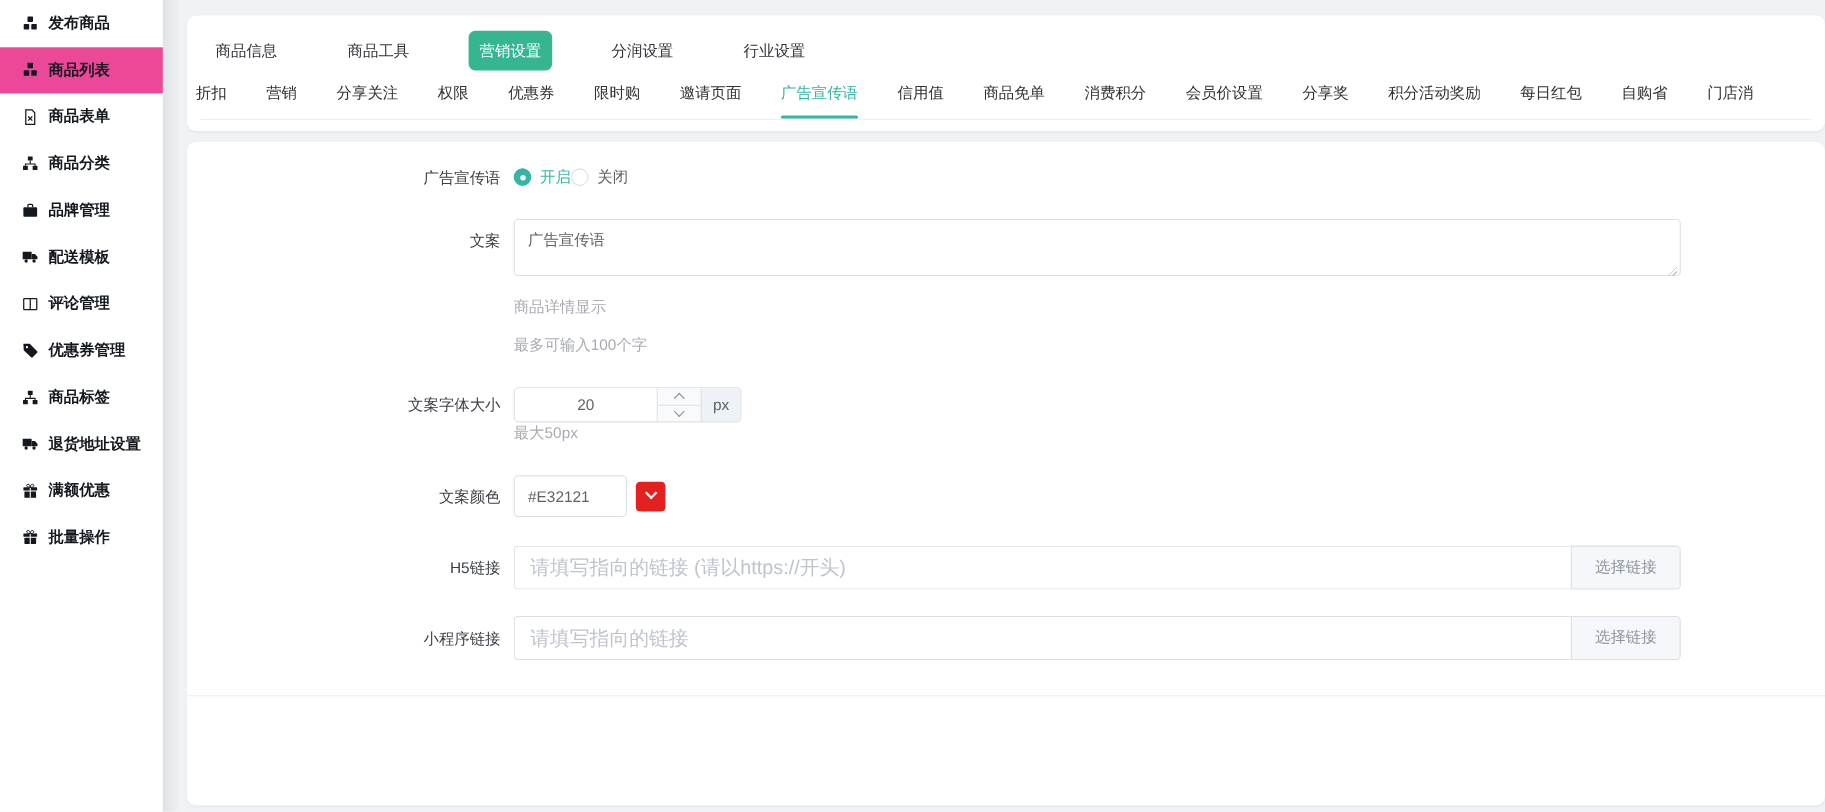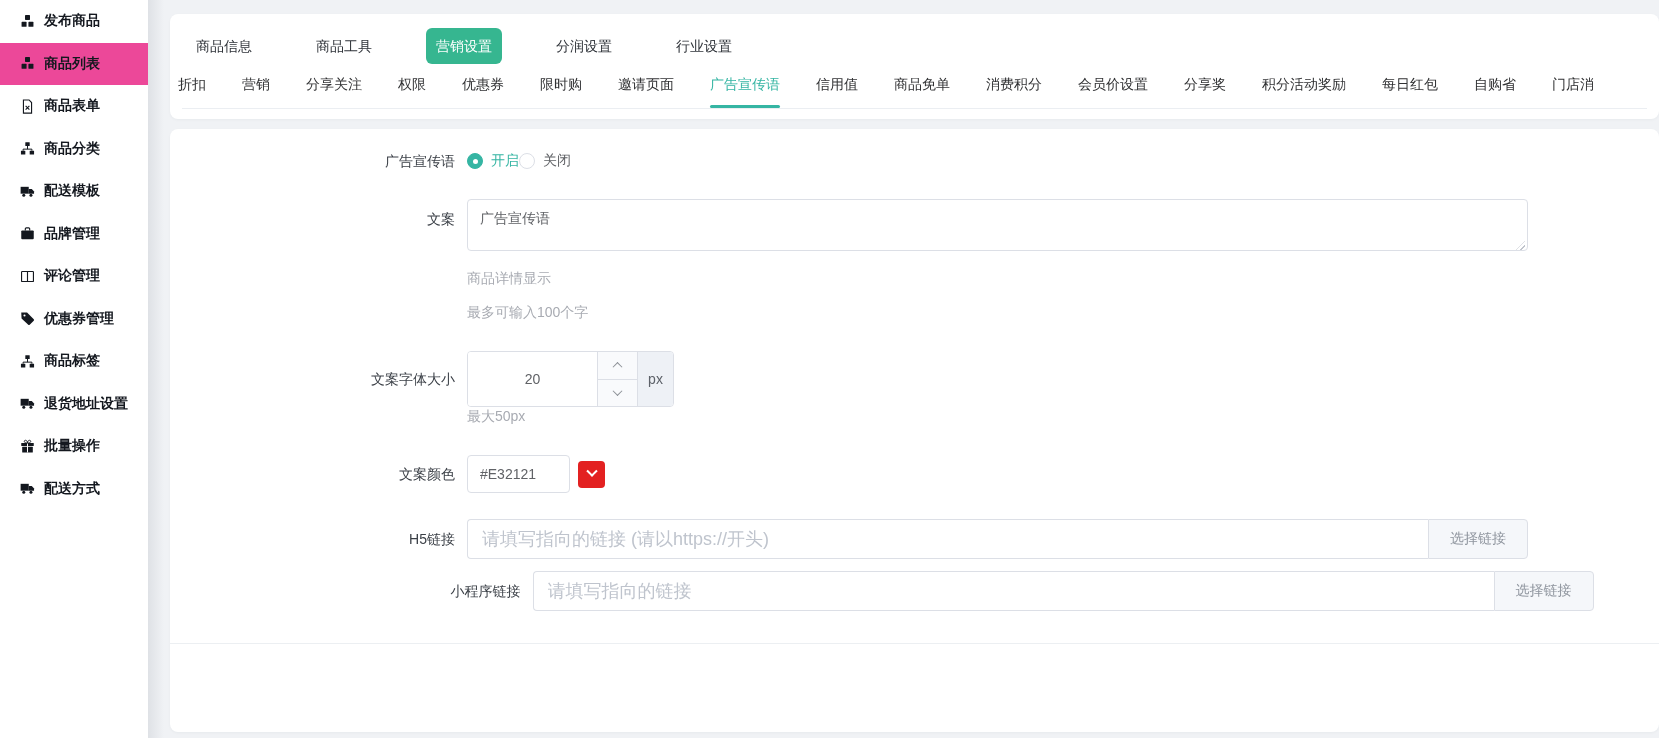--- a/index.html
+++ b/index.html
@@ -80,21 +80,21 @@
     padding:8px 12px;font-size:14px;color:var(--txt2);resize:none;outline:none;
     font-family:"Liberation Sans","DejaVu Sans",sans-serif;line-height:20px;background:#fff;
   }
   .resize-grip{
     position:absolute;right:3px;bottom:5px;width:9px;height:9px;pointer-events:none;
     background:repeating-linear-gradient(135deg,transparent 0 2px,#c0c4cc 2px 3.4px);
     clip-path:polygon(100% 0,100% 100%,0 100%);
   }
   
   .row-fontsize{margin-top:30px;}
-  .num-group{display:flex;height:56px;border:1px solid var(--border);border-radius:4px;overflow:hidden;background:#fff;}
+  .num-group{display:flex;height:32px;border:1px solid var(--border);border-radius:4px;overflow:hidden;background:#fff;}
   .num-input{
     width:129px;border:none;text-align:center;font-size:14px;color:var(--txt2);outline:none;
     font-family:"Liberation Sans","DejaVu Sans",sans-serif;
   }
   .stepper{width:40px;display:flex;flex-direction:column;border-left:1px solid var(--border);}
   .step-btn{flex:1;display:flex;align-items:center;justify-content:center;background:#f9fafc;cursor:pointer;}
   .step-btn.up{border-bottom:1px solid var(--border);}
   .chev{width:7px;height:7px;border-left:1.5px solid #8c9096;border-top:1.5px solid #8c9096;}
   .chev.up{transform:rotate(45deg) translate(1px,1px);}
   .chev.down{transform:rotate(225deg) translate(1px,1px);}
@@ -110,21 +110,21 @@
     padding:0 0 0 12px;font-size:14px;color:var(--txt2);outline:none;
     font-family:"Liberation Sans","DejaVu Sans",sans-serif;
   }
   .color-btn{
     width:27px;height:27px;background:var(--red);border-radius:4px;margin-left:8px;
     display:flex;align-items:center;justify-content:center;cursor:pointer;flex:none;
   }
   .color-btn .chev{width:8px;height:8px;border-left:2px solid #fff;border-top:2px solid #fff;transform:rotate(225deg) translate(2px,2px);}
   
   .row-h5{margin-top:26px;}
-  .row-mini{margin-top:12px;justify-content:center;}
+  .row-mini{margin-top:24px;}
   .link-group{display:flex;width:1061px;height:40px;}
   .link-input{
     flex:1;border:1px solid var(--border);border-right:none;border-radius:4px 0 0 4px;
     padding:0 14px;font-size:18px;color:var(--txt2);outline:none;background:#fff;
     font-family:"Liberation Sans","DejaVu Sans",sans-serif;
   }
   .link-input::placeholder,.copy-textarea::placeholder{color:var(--ph);}
   .link-btn{
     width:100px;background:#f5f7fa;border:1px solid var(--border);border-radius:0 4px 4px 0;
     display:flex;align-items:center;justify-content:center;font-size:14px;color:#8f959e;cursor:pointer;
@@ -171,39 +171,39 @@
           <rect x="1.5" y="15.5" width="7" height="6" rx="0.5"></rect>
           <rect x="15.5" y="15.5" width="7" height="6" rx="0.5"></rect>
           <path d="M12 8v5M5 15.5v-2.5h14v2.5" fill="none" stroke="currentColor" stroke-width="1.6"></path>
         </svg>
       </span>
     <span class="side-label">商品分类</span>
   </div>
     <div class="side-item">
     <span class="side-icon">
         <svg viewBox="0 0 24 24" fill="currentColor">
+          <rect x="2" y="7" width="20" height="14" rx="1.5"></rect>
+          <path d="M8.5 7V4.5A1.5 1.5 0 0 1 10 3h4a1.5 1.5 0 0 1 1.5 1.5V7" fill="none" stroke="currentColor" stroke-width="1.8"></path>
+        </svg>
+      </span>
+    <span class="side-label">品牌管理</span>
+  </div>
+    <div class="side-item">
+    <span class="side-icon">
+        <svg viewBox="0 0 24 24" fill="currentColor">
           <path d="M1 4.5h13v11H1z"></path>
           <path d="M14 8h4.8l3.7 3.8v3.7H14z"></path>
           <circle cx="6" cy="18" r="2.4"></circle>
           <circle cx="17.5" cy="18" r="2.4"></circle>
         </svg>
       </span>
     <span class="side-label">配送模板</span>
   </div>
     <div class="side-item">
     <span class="side-icon">
-        <svg viewBox="0 0 24 24" fill="currentColor">
-          <rect x="2" y="7" width="20" height="14" rx="1.5"></rect>
-          <path d="M8.5 7V4.5A1.5 1.5 0 0 1 10 3h4a1.5 1.5 0 0 1 1.5 1.5V7" fill="none" stroke="currentColor" stroke-width="1.8"></path>
-        </svg>
-      </span>
-    <span class="side-label">品牌管理</span>
-  </div>
-    <div class="side-item">
-    <span class="side-icon">
         <svg viewBox="0 0 24 24" fill="none" stroke="currentColor" stroke-width="1.8">
           <rect x="2.5" y="4" width="19" height="16" rx="1"></rect>
           <path d="M12 4v16"></path>
         </svg>
       </span>
     <span class="side-label">评论管理</span>
   </div>
     <div class="side-item">
     <span class="side-icon">
         <svg viewBox="0 0 24 24" fill="currentColor">
@@ -237,32 +237,32 @@
   </div>
     <div class="side-item">
     <span class="side-icon">
         <svg viewBox="0 0 24 24" fill="currentColor">
           <rect x="2" y="6.5" width="20" height="4.5" rx="0.8"></rect>
           <rect x="3.5" y="12.5" width="17" height="9" rx="0.8"></rect>
           <path d="M12 6.5v15" stroke="#fff" stroke-width="1.6"></path>
           <path d="M12 6.5C9 6.5 6.8 5.6 6.8 3.9 6.8 2.6 7.8 2 8.9 2c1.9 0 2.9 1.7 3.1 4.5zm0 0c3 0 5.2-.9 5.2-2.6C17.2 2.6 16.2 2 15.1 2c-1.9 0-2.9 1.7-3.1 4.5z" fill="none" stroke="currentColor" stroke-width="1.4"></path>
         </svg>
       </span>
+    <span class="side-label">满额优惠</span>
+  </div>
+    <div class="side-item">
+    <span class="side-icon">
+        <svg viewBox="0 0 24 24" fill="currentColor">
+          <rect x="2" y="6.5" width="20" height="4.5" rx="0.8"></rect>
+          <rect x="3.5" y="12.5" width="17" height="9" rx="0.8"></rect>
+          <path d="M12 6.5v15" stroke="#fff" stroke-width="1.6"></path>
+          <path d="M12 6.5C9 6.5 6.8 5.6 6.8 3.9 6.8 2.6 7.8 2 8.9 2c1.9 0 2.9 1.7 3.1 4.5zm0 0c3 0 5.2-.9 5.2-2.6C17.2 2.6 16.2 2 15.1 2c-1.9 0-2.9 1.7-3.1 4.5z" fill="none" stroke="currentColor" stroke-width="1.4"></path>
+        </svg>
+      </span>
     <span class="side-label">批量操作</span>
-  </div>
-    <div class="side-item">
-    <span class="side-icon">
-        <svg viewBox="0 0 24 24" fill="currentColor">
-          <path d="M1 4.5h13v11H1z"></path>
-          <path d="M14 8h4.8l3.7 3.8v3.7H14z"></path>
-          <circle cx="6" cy="18" r="2.4"></circle>
-          <circle cx="17.5" cy="18" r="2.4"></circle>
-        </svg>
-      </span>
-    <span class="side-label">配送方式</span>
   </div>
   </div>
 
 <div class="main">
 
   <div class="card tabs-card">
     <div class="main-tabs" id="main-tabs">
         <div class="main-tab">商品信息</div>
         <div class="main-tab">商品工具</div>
         <div class="main-tab active">营销设置</div>

